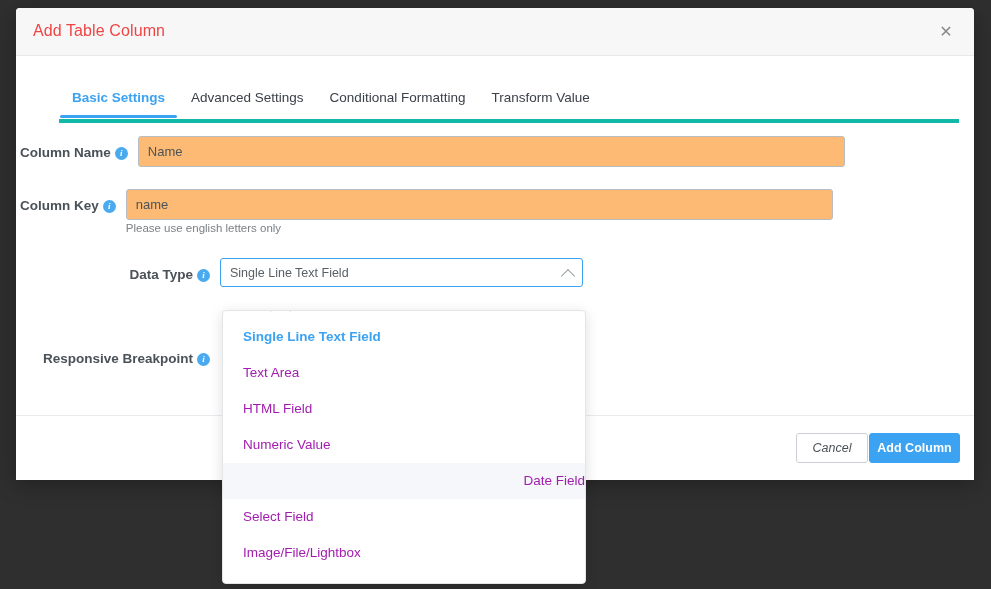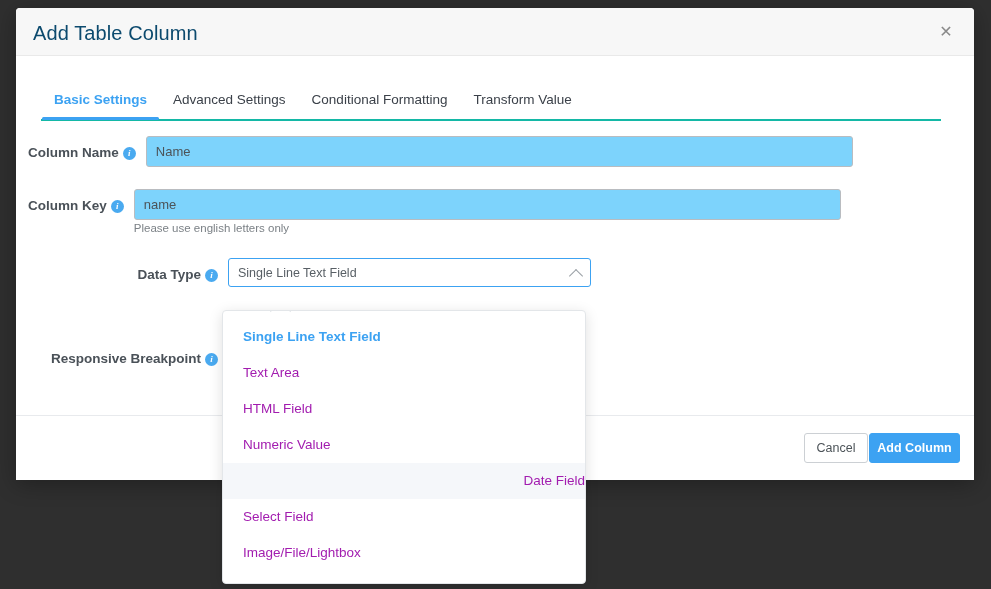--- a/index.html
+++ b/index.html
@@ -63,22 +63,22 @@
     position: relative;
     height: 47px;
     background: #f7f7f7;
     border-bottom: 1px solid #e9e9e9;
     border-radius: 4px 4px 0 0;
   }
   .modal-title {
     position: absolute;
     left: 17px;
     top: 14px;
-    font-size: 20px;
-    color: #0c4a6e;
+    font-size: 16px;
+    color: #ef4444;
     letter-spacing: 0.1px;
   }
   .close-btn {
     position: absolute;
     right: 16px;
     top: 12px;
     width: 24px;
     height: 24px;
     display: flex;
     align-items: center;
@@ -89,27 +89,27 @@
     line-height: 1;
     background: transparent;
     border: none;
     padding: 0;
     font-family: "Liberation Sans", sans-serif;
   }
 
   
   .tabs {
     position: absolute;
-    left: 25px;
+    left: 43px;
     top: 70px;
     width: 900px;
     height: 41px;
-    border-bottom: 2px solid #14b8a6;
+    border-bottom: 4px solid #14b8a6;
     display: flex;
-    align-items: flex-end;
+    align-items: center;
   }
   .tab {
     position: relative;
     padding: 10px 13px 12px 13px;
     font-size: 13.5px;
     color: #3b4149;
     cursor: pointer;
     white-space: nowrap;
   }
   .tab.active {
@@ -123,21 +123,21 @@
     right: 1px;
     bottom: -1px;
     height: 3px;
     background: #3ca2f2;
     border-radius: 2px;
   }
 
   
   .form {
     position: absolute;
-    left: 12px;
+    left: 4px;
     top: 111px;
     width: 770px;
   }
   .row {
     position: relative;
     display: flex;
     align-items: flex-start;
   }
   .label {
     width: 190px;
@@ -173,21 +173,21 @@
   .text-input {
     display: block;
     width: 707px;
     height: 31px;
     box-sizing: border-box;
     padding: 0 9px;
     border: 1px solid #b9bcc0;
     border-radius: 3px;
     font-size: 13px;
     color: #4c5358;
-    background: #7dd3fc;
+    background: #fdba74;
     font-family: "Liberation Sans", sans-serif;
     outline: none;
   }
   .hint {
     font-size: 11.5px;
     color: #7b8186;
     margin-top: 2px;
   }
 
   
@@ -281,24 +281,25 @@
     top: 17px;
     height: 30px;
     border-radius: 3px;
     font-size: 12.5px;
     cursor: pointer;
     font-family: "Liberation Sans", sans-serif;
     line-height: 1;
   }
   .btn-cancel {
     right: 106px;
-    width: 64px;
+    width: 72px;
     background: #ffffff;
     border: 1px solid #ccd0d4;
     color: #4c5358;
+    font-style: italic;
   }
   .btn-primary {
     right: 14px;
     width: 91px;
     background: #3ca2f2;
     border: 1px solid #3ca2f2;
     color: #ffffff;
     font-weight: bold;
   }
 </style>

